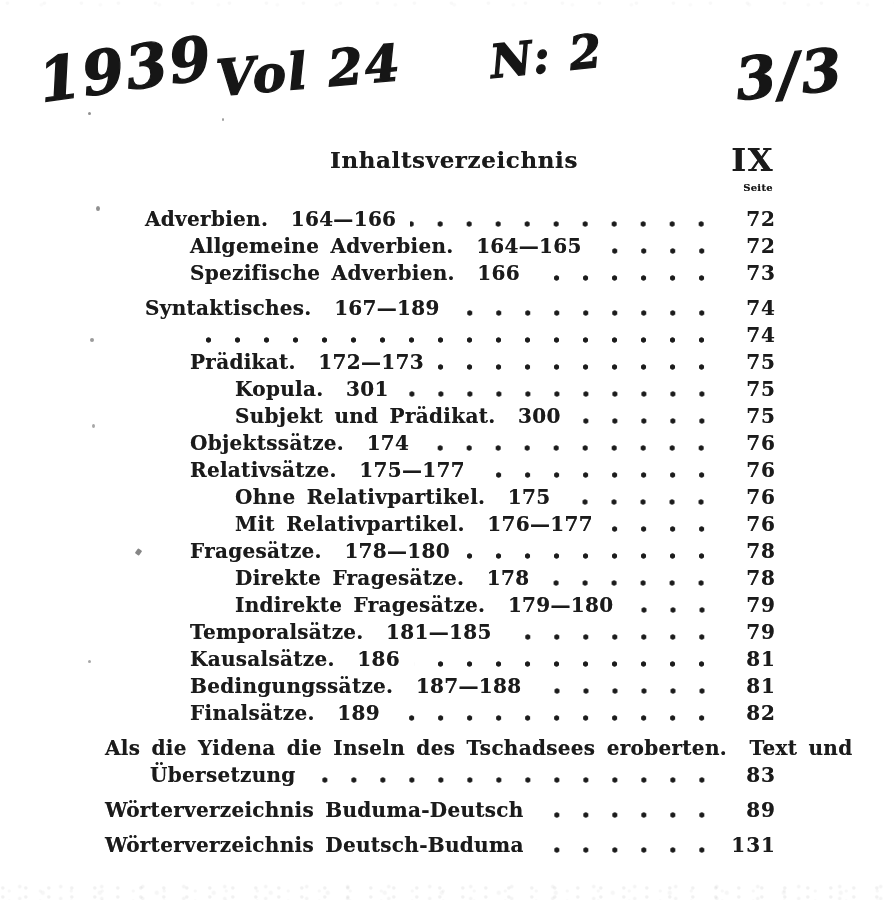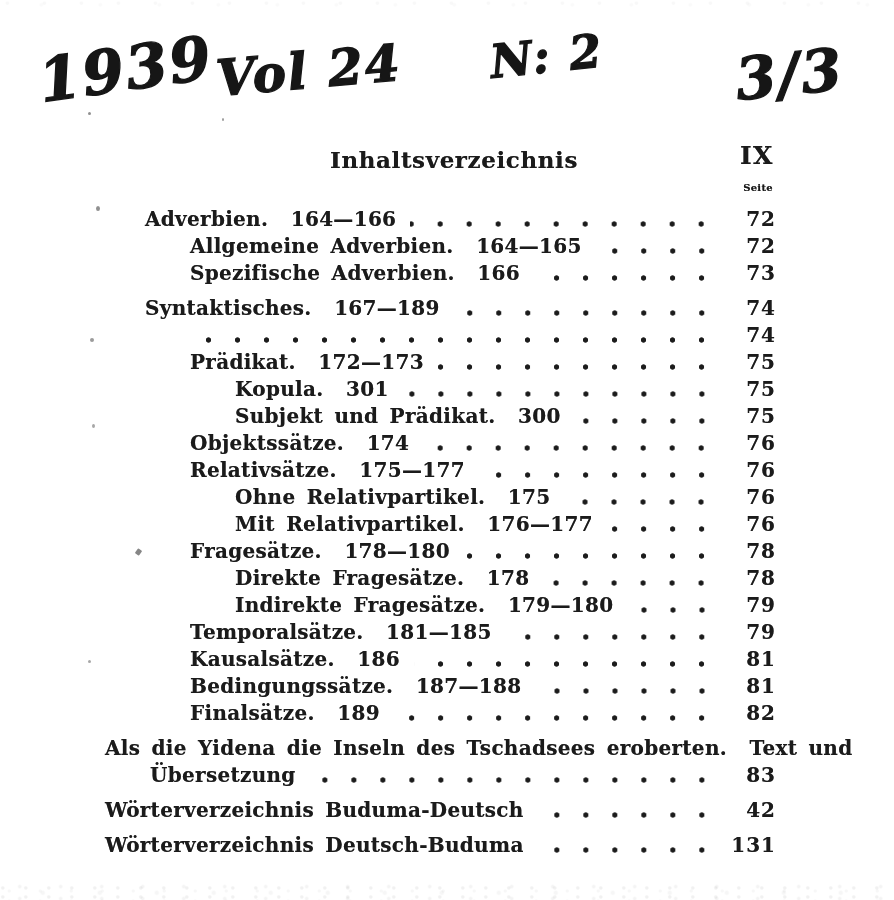--- a/index.html
+++ b/index.html
@@ -23,21 +23,21 @@
   .content{position:absolute;left:100px;top:138px;width:676px;margin-top:8px;}
   .header-row{position:relative;height:36px;}
   .title{
     position:absolute;left:0;right:0;text-align:center;
     transform:translateX(16px);
     font-size:23px;font-weight:700;letter-spacing:0.6px;
     text-shadow:0 0 .5px rgba(0,0,0,.6);
   }
   .roman{
     position:absolute;right:2px;top:-5px;
-    font-size:25px;font-weight:700;letter-spacing:1.5px;
+    font-size:32px;font-weight:700;letter-spacing:1.5px;
     text-shadow:0 0 .5px rgba(0,0,0,.6);
   }
   .seite{
     text-align:right;padding-right:3px;height:22px;
     font-size:10px;font-weight:700;letter-spacing:.3px;
     text-shadow:0 0 .4px rgba(0,0,0,.6);
   }
 
   .toc{margin-top:3px;}
   .row{
@@ -198,21 +198,21 @@
           <span class="label">Als die Yidena die Inseln des Tschadsees eroberten.  Text und</span>
         </div>
         <div class="row lvl-hang2">
           <span class="label">Übersetzung</span>
           <span class="leader"></span>
           <span class="pagenum">83</span>
         </div>
         <div class="row lvl-hang gap">
           <span class="label">Wörterverzeichnis Buduma-Deutsch</span>
           <span class="leader"></span>
-          <span class="pagenum">42</span>
+          <span class="pagenum">89</span>
         </div>
         <div class="row lvl-hang gap">
           <span class="label">Wörterverzeichnis Deutsch-Buduma</span>
           <span class="leader"></span>
           <span class="pagenum">131</span>
         </div>
       </div>
   </div>
 
   <div class="speck" style="left:88px;top:112px;width:3px;height:3px;opacity:.5"></div>

